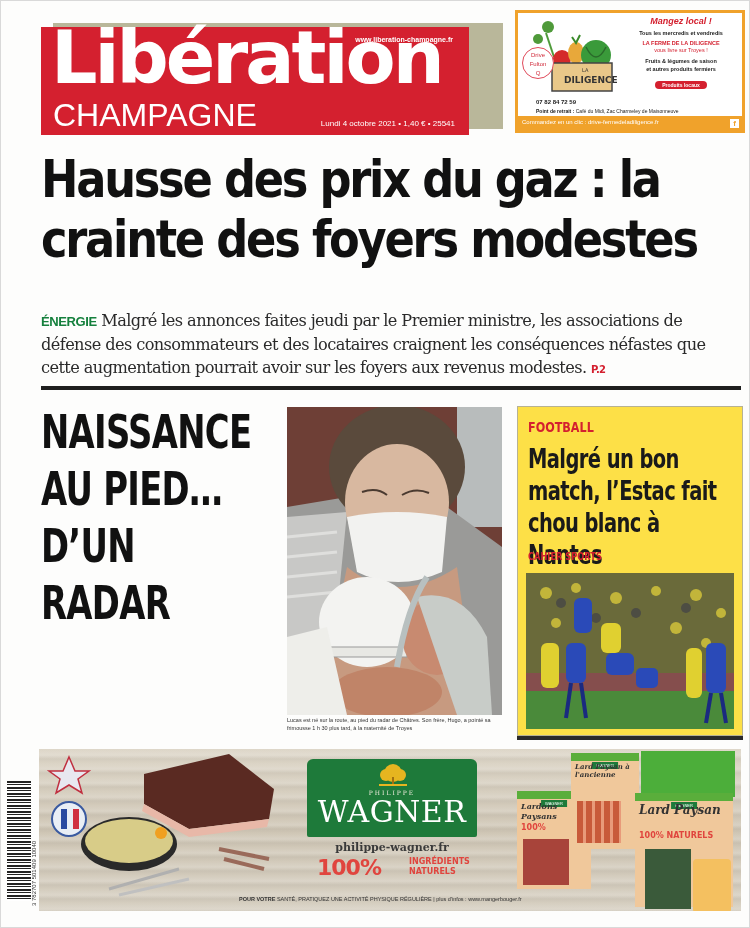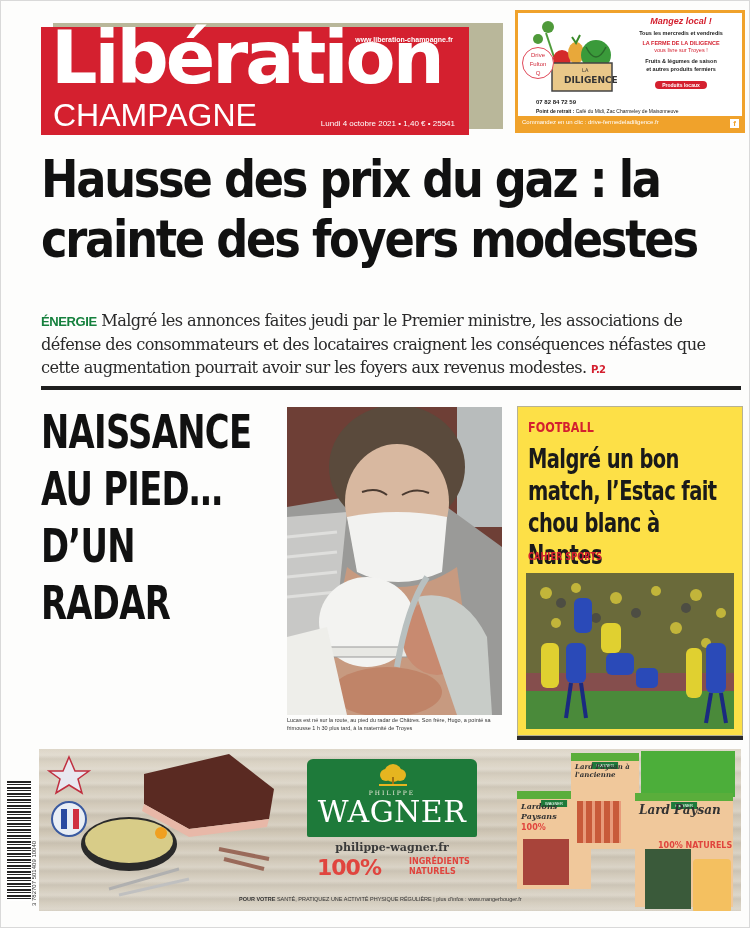--- a/index.html
+++ b/index.html
@@ -272,21 +272,21 @@
     </div>
     <div class="pack" style="left:532px;top:4px;width:68px;height:96px;">
       <div class="logo">WAGNER</div>
       <div class="lbl" style="font-size:7px;width:62px;line-height:8px;">Lard Paysan à l'ancienne</div>
       <div style="position:absolute;left:6px;top:40px;width:44px;height:42px;background:repeating-linear-gradient(90deg,#c85a3a 0px,#c85a3a 6px,#e89a7a 6px,#e89a7a 9px);"></div>
     </div>
     <div style="position:absolute;left:602px;top:2px;width:94px;height:46px;background:#4cae3a;"></div>
     <div class="pack" style="left:596px;top:44px;width:98px;height:114px;">
       <div class="logo">WAGNER</div>
       <div class="lbl" style="font-size:12px;">Lard Paysan</div>
-      <div class="pct" style="top:40px;font-size:8px;margin-left:19px;">100% NATURELS</div>
+      <div class="pct" style="top:30px;font-size:8px;">100% NATURELS</div>
       <div style="position:absolute;left:10px;top:48px;width:46px;height:60px;background:#3a5a3a;"></div>
       <div style="position:absolute;left:58px;top:58px;width:38px;height:54px;background:#f4c060;border-radius:4px;"></div>
     </div>
 
     <div class="ad-foot">
       <b>POUR VOTRE</b>
       <span>SANTÉ, PRATIQUEZ UNE ACTIVITÉ PHYSIQUE RÉGULIÈRE | plus d'infos : www.mangerbouger.fr</span>
     </div>
   </div>
 </div>

